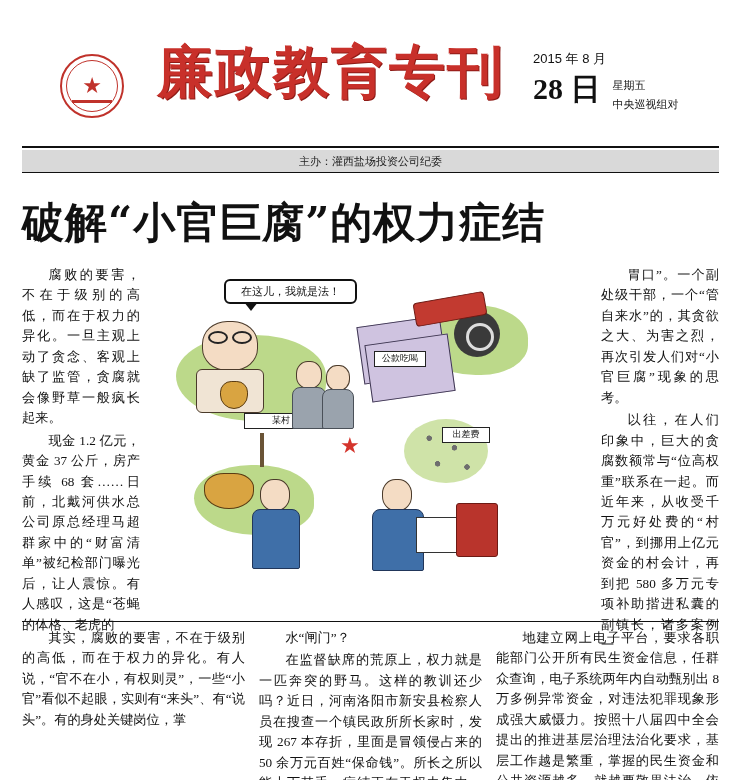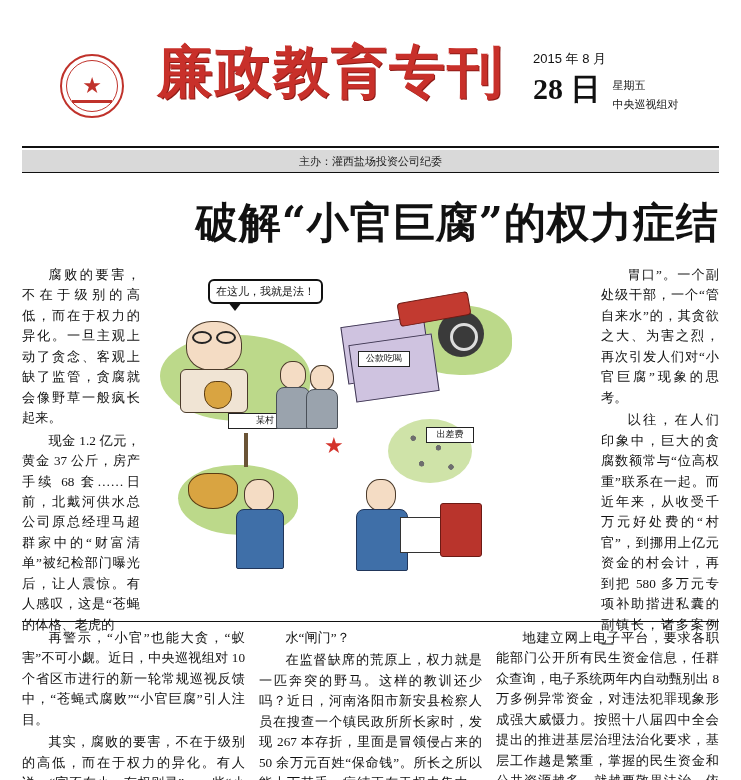--- a/index.html
+++ b/index.html
@@ -125,33 +125,33 @@
     color: #222;
     margin-top: 2px;
   }
   .rule-bottom {
     border-top: 1px solid #111;
     margin-bottom: 10px;
   }
 
   
   .headline {
-    text-align: right;
+    text-align: left;
     font-family: "DejaVu Serif", serif;
     font-weight: bold;
     font-size: 42px;
     letter-spacing: 1px;
     color: #111;
     padding: 12px 0 14px;
   }
 
   
   .body-area {
     display: flex;
-    gap: 12px;
+    gap: 28px;
     height: 350px;
   }
   .col {
     font-size: 13.2px;
     line-height: 1.55;
     text-align: justify;
     text-justify: inter-ideograph;
   }
   .col p {
     margin: 0 0 2px 0;
@@ -169,21 +169,21 @@
     background: #fff;
     overflow: hidden;
   }
   .bubble {
     position: absolute;
     background: #fff;
     border: 2px solid #111;
     border-radius: 6px;
     font-size: 11px;
     font-family: "Liberation Sans", sans-serif;
-    padding: 3px 6px;
+    padding: 3px 15px;
     white-space: nowrap;
   }
   .bubble:after {
     content: "";
     position: absolute;
     bottom: -9px;
     left: 18px;
     border-left: 7px solid transparent;
     border-right: 7px solid transparent;
     border-top: 9px solid #111;
@@ -374,21 +374,20 @@
     <div class="col col-right">
       <p>胃口”。一个副处级干部，一个“管自来水”的，其贪欲之大、为害之烈，再次引发人们对“小官巨腐”现象的思考。</p>
       <p>以往，在人们印象中，巨大的贪腐数额常与“位高权重”联系在一起。而近年来，从收受千万元好处费的“村官”，到挪用上亿元资金的村会计，再到把 580 多万元专项补助揩进私囊的副镇长，诸多案例一</p>
     </div>
   </div>
 
   <div class="lower-rule"></div>
 
   <div class="lower-area">
     <div class="lower-col">
-      <p>再警示，“小官”也能大贪，“蚁害”不可小觑。近日，中央巡视组对 10 个省区市进行的新一轮常规巡视反馈中，“苍蝇式腐败”“小官巨腐”引人注目。</p>
       <p>其实，腐败的要害，不在于级别的高低，而在于权力的异化。有人说，“官不在小，有权则灵”，一些“小官”看似不起眼，实则有“来头”、有“说头”。有的身处关键岗位，掌</p>
     </div>
     <div class="lower-col">
       <p>水“闸门”？</p>
       <p>在监督缺席的荒原上，权力就是一匹奔突的野马。这样的教训还少吗？近日，河南洛阳市新安县检察人员在搜查一个镇民政所所长家时，发现 267 本存折，里面是冒领侵占来的 50 余万元百姓“保命钱”。所长之所以能上下其手，症结正在于权力集中、缺乏监督，但是所长、会计、出纳等职务“一肩挑”，如此配置本身</p>
     </div>
     <div class="lower-col">
       <p>地建立网上电子平台，要求各职能部门公开所有民生资金信息，任群众查询，电子系统两年内自动甄别出 8 万多例异常资金，对违法犯罪现象形成强大威慑力。按照十八届四中全会提出的推进基层治理法治化要求，基层工作越是繁重，掌握的民生资金和公共资源越多，就越要敬畏法治、依法办事，才能从源头上净化政治生态，使基层干部用好手中权力。</p>
     </div>
   </div>

